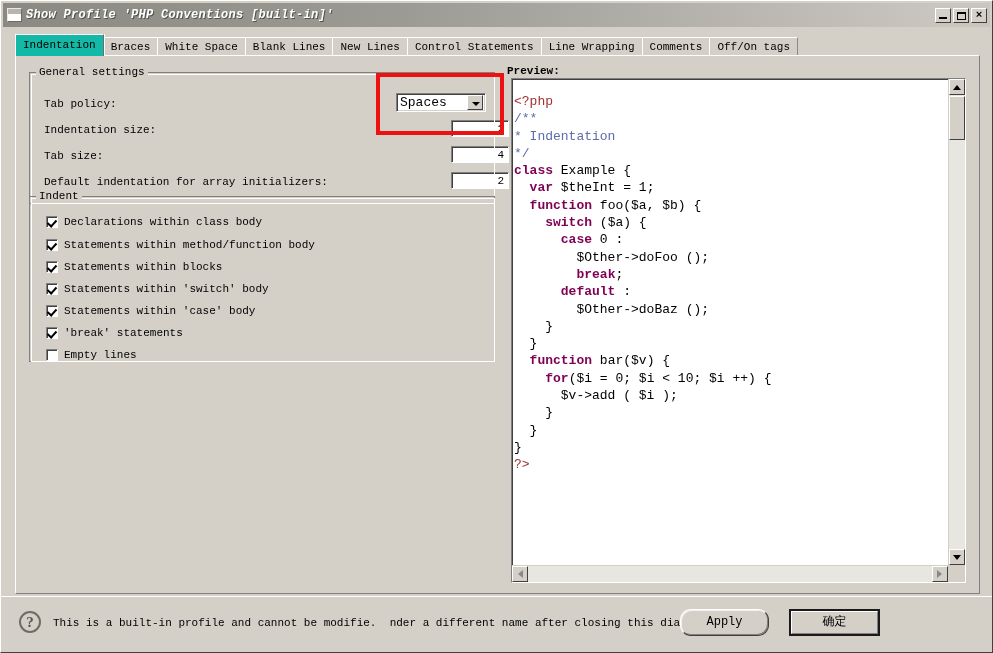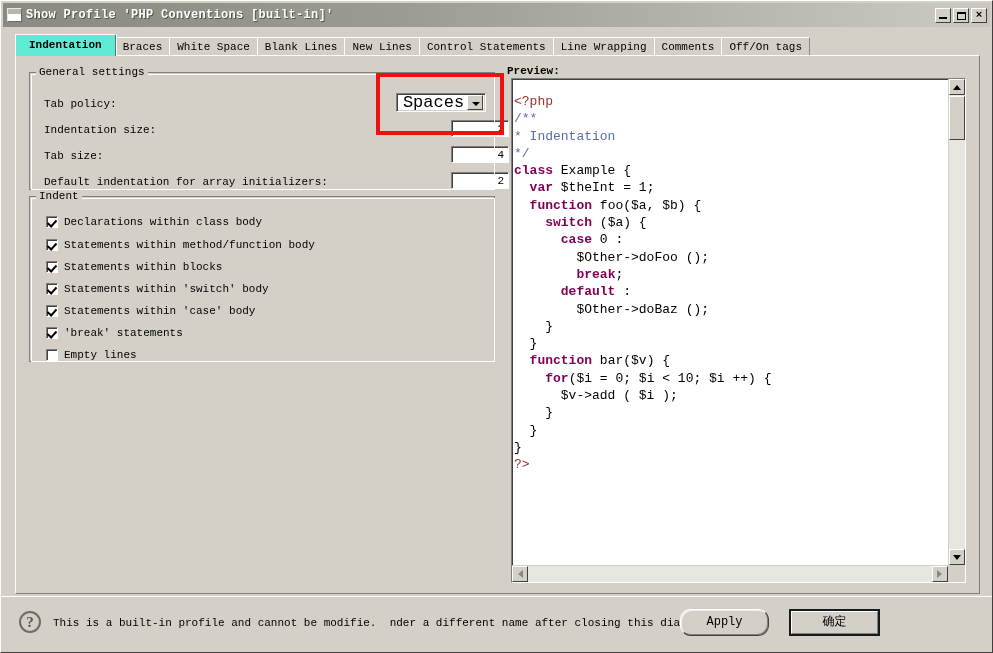--- a/index.html
+++ b/index.html
@@ -25,20 +25,21 @@
     border-bottom-color: #404040;
   }
 
   
   .titlebar {
     position: absolute; left: 2px; top: 2px;
     width: 987px; height: 20px;
     background: linear-gradient(to right, #8a8a82 0%, #9b9b93 40%, #c9c6bf 95%);
     display: flex; align-items: center;
     padding: 12px 2px;
+    font-style: italic;
   }
   .title-icon {
     width: 15px; height: 14px;
     margin: 0 4px 0 2px;
     background: #ffffff;
     border: 1px solid #6a6a62;
     border-top-color: #e8e8e4;
     border-left-color: #e8e8e4;
     flex: 0 0 auto;
   }
@@ -91,27 +92,27 @@
     font-size: 11px;
     line-height: 19px;
     white-space: nowrap;
     color: #000;
     position: relative;
     top: 1px;
   }
   .tab.selected {
     height: 22px;
     top: 0;
-    background: #5eead4;
+    background: #14b8a6;
     border: 1px solid #ffffff;
     border-right-color: #6d6d66;
     border-bottom: none;
-    font-weight: bold;
+    font-weight: normal;
     z-index: 5;
-    padding: 0 13px;
+    padding: 0 7px;
     line-height: 21px;
     box-shadow: 1px 0 0 #ffffff;
   }
 
   
   .panel {
     position: absolute; left: 14px; top: 54px;
     width: 965px; height: 539px;
     background: #d4d0c8;
     border: 1px solid #ffffff;
@@ -132,21 +133,21 @@
   }
   .group-title {
     position: absolute; top: -7px; left: 6px;
     background: #d4d0c8;
     padding: 0 3px;
     font-family: "Liberation Mono", monospace;
     font-size: 11px;
     z-index: 2;
   }
 
-  #general-group { left: 13px; top: 16px; width: 466px; height: 118px; }
+  #general-group { left: 13px; top: 16px; width: 466px; height: 132px; }
   #indent-group  { left: 13px; top: 140px; width: 466px; height: 166px; }
 
   .row {
     position: absolute;
     left: 14px;
     font-family: "Liberation Mono", monospace;
     font-size: 11px;
     white-space: nowrap;
   }
 
@@ -156,23 +157,22 @@
     width: 90px; height: 19px;
     background: #ffffff;
     border: 1px solid #808080;
     border-right-color: #ffffff;
     border-bottom-color: #ffffff;
     box-shadow: inset 1px 1px 0 #404040, inset -1px -1px 0 #d4d0c8;
     display: flex; align-items: center;
   }
   .combo span {
     font-family: "Liberation Mono", monospace;
-    font-size: 17px; padding-left: 3px;
+    font-size: 13px; padding-left: 3px;
     flex: 1 1 auto;
-    text-align: center;
   }
   .combo .arrow-btn {
     width: 16px; height: 15px; margin-right: 2px;
     background: #d4d0c8;
     border: 1px solid #ffffff;
     border-right-color: #404040;
     border-bottom-color: #404040;
     position: relative; flex: 0 0 auto;
   }
   .combo .arrow-btn::after {

